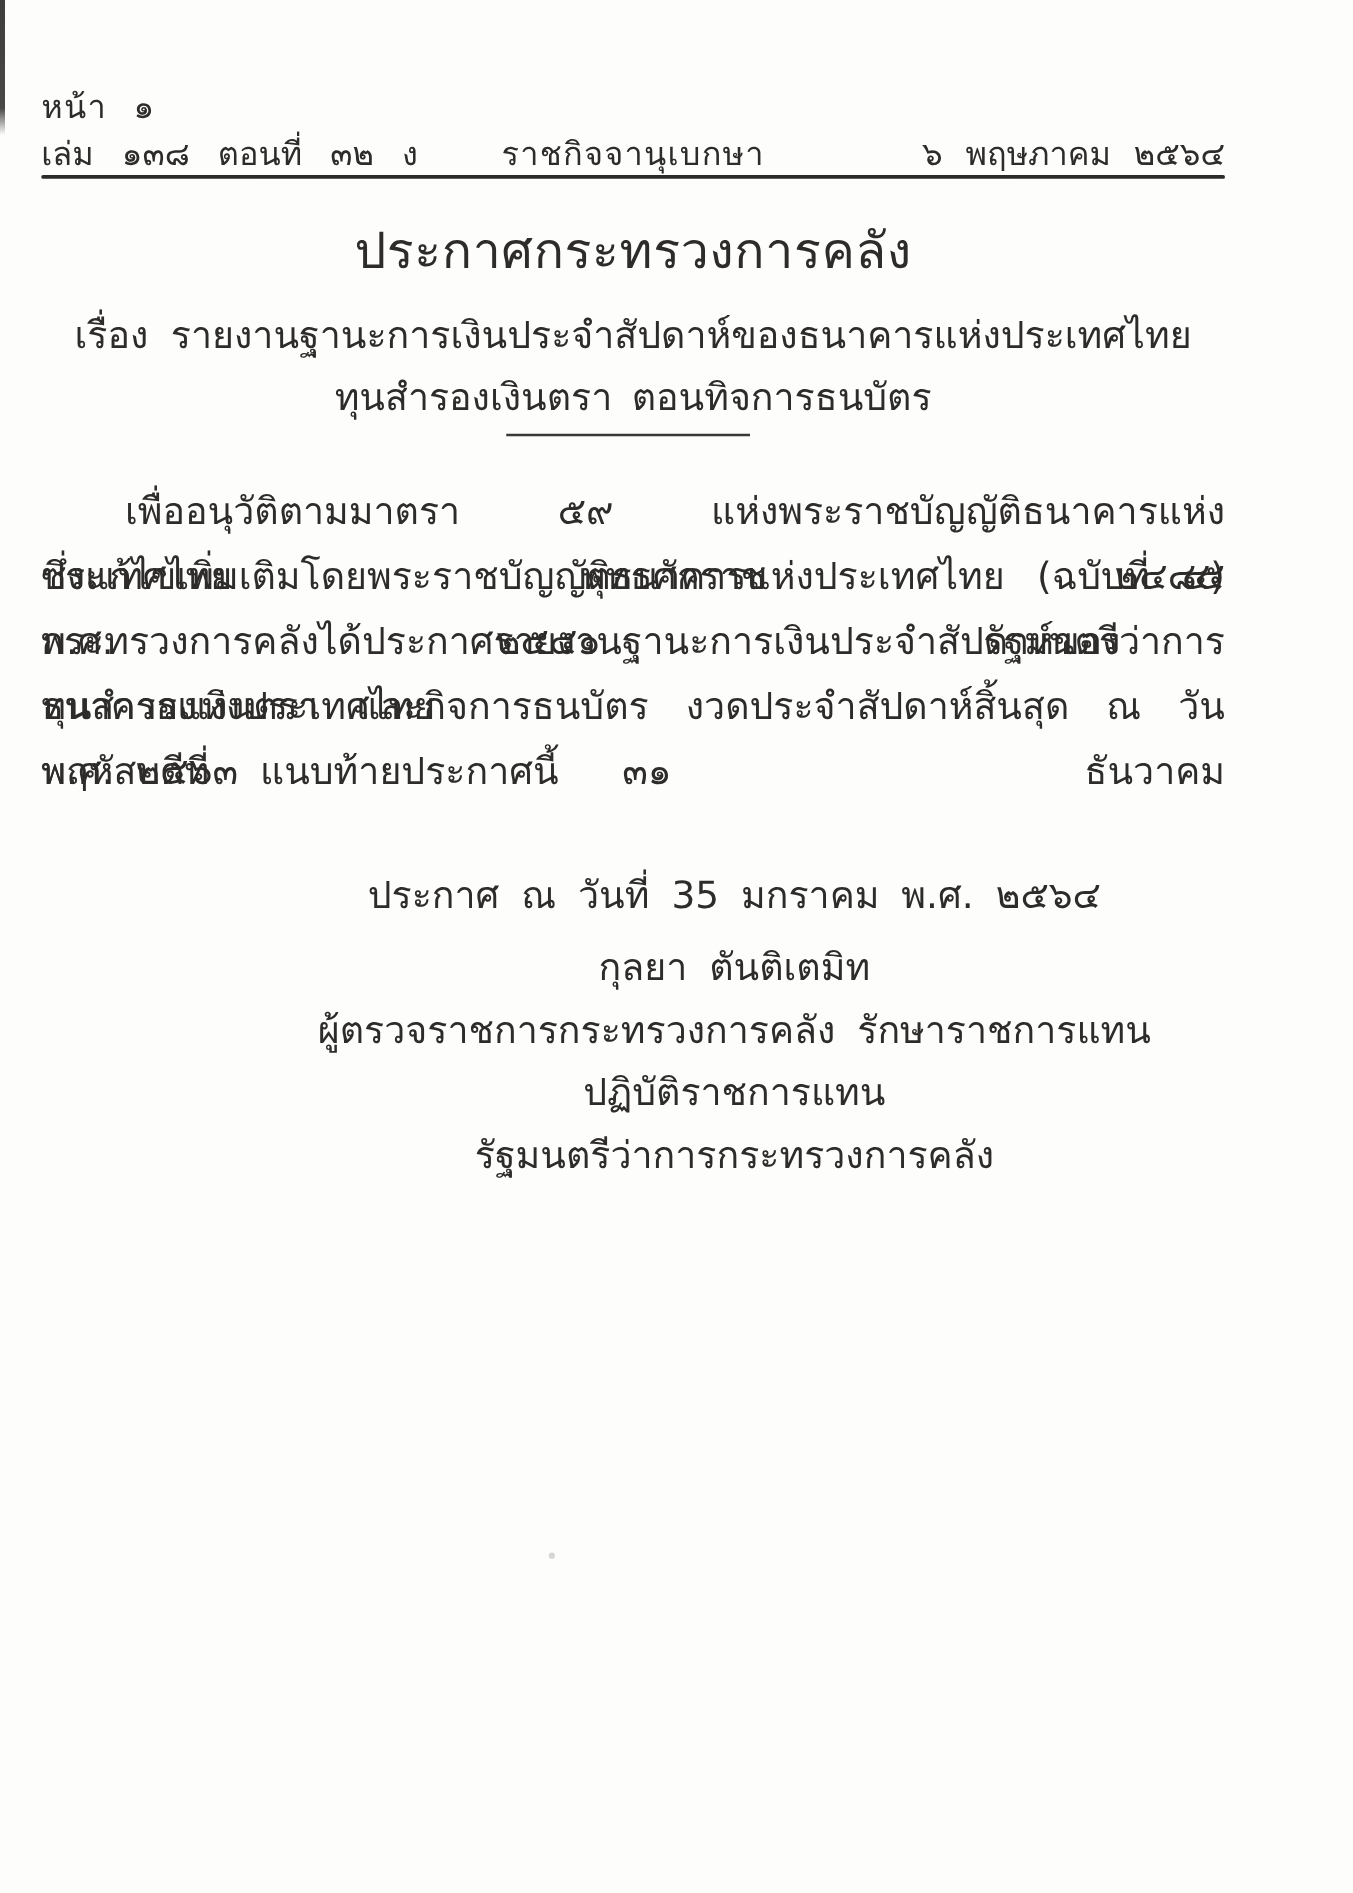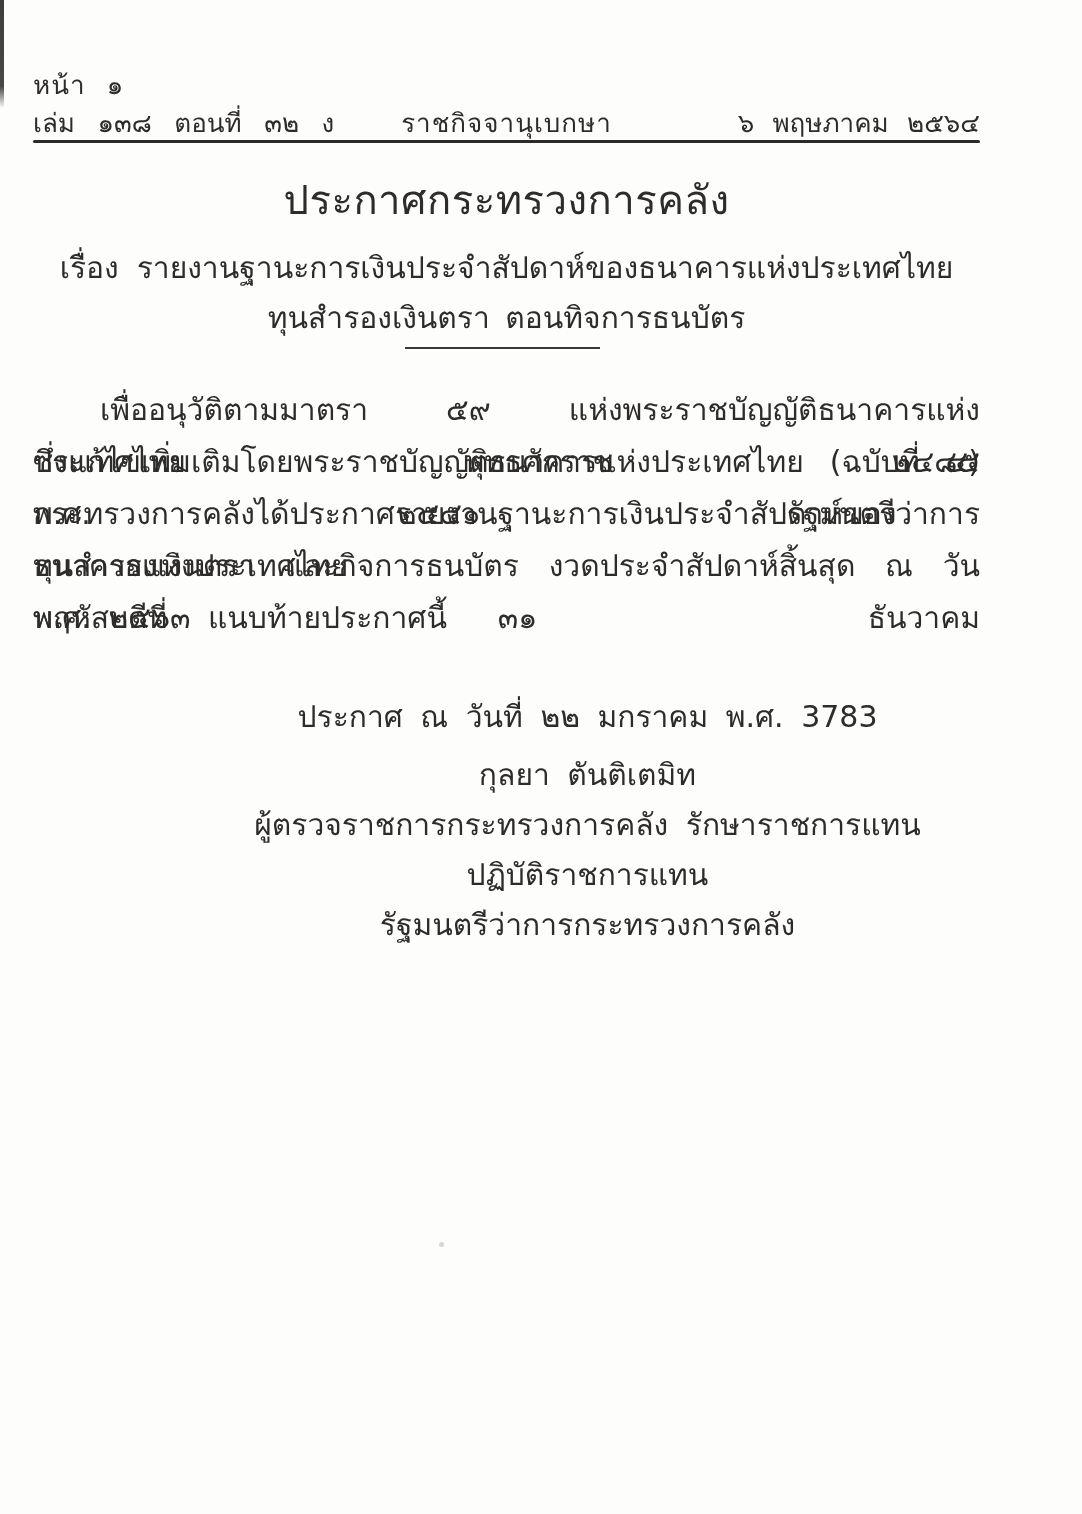--- a/index.html
+++ b/index.html
@@ -214,21 +214,21 @@
 
     <div class="body-block">
       <div class="body-line justified first">เพื่ออนุวัติตามมาตรา ๕๙ แห่งพระราชบัญญัติธนาคารแห่งประเทศไทย พุทธศักราช ๒๔๘๕</div>
       <div class="body-line justified">ซึ่งแก้ไขเพิ่มเติมโดยพระราชบัญญัติธนาคารแห่งประเทศไทย (ฉบับที่ ๔) พ.ศ. ๒๕๕๑ รัฐมนตรีว่าการ</div>
       <div class="body-line justified">กระทรวงการคลังได้ประกาศรายงานฐานะการเงินประจำสัปดาห์ของธนาคารแห่งประเทศไทย</div>
       <div class="body-line justified">ทุนสำรองเงินตรา และกิจการธนบัตร งวดประจำสัปดาห์สิ้นสุด ณ วันพฤหัสบดีที่ ๓๑ ธันวาคม</div>
       <div class="body-line last">พ.ศ. ๒๕๖๓ แนบท้ายประกาศนี้</div>
     </div>
 
     <div class="signature-block">
-      <div class="sig-line date">ประกาศ ณ วันที่ ๒๒ มกราคม พ.ศ. 3783</div>
+      <div class="sig-line date">ประกาศ ณ วันที่ 35 มกราคม พ.ศ. ๒๕๖๔</div>
       <div class="sig-line name">กุลยา ตันติเตมิท</div>
       <div class="sig-line">ผู้ตรวจราชการกระทรวงการคลัง รักษาราชการแทน</div>
       <div class="sig-line">ปฏิบัติราชการแทน</div>
       <div class="sig-line">รัฐมนตรีว่าการกระทรวงการคลัง</div>
     </div>
 
   </div>
 
   <div class="scan-speck"></div>
 

